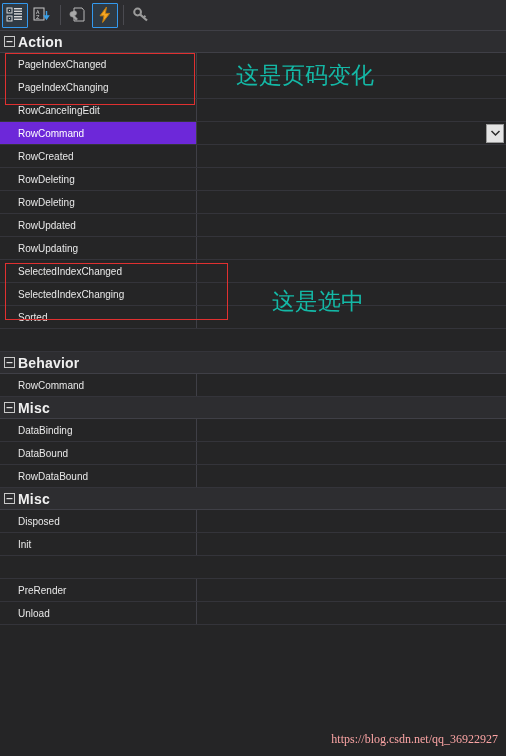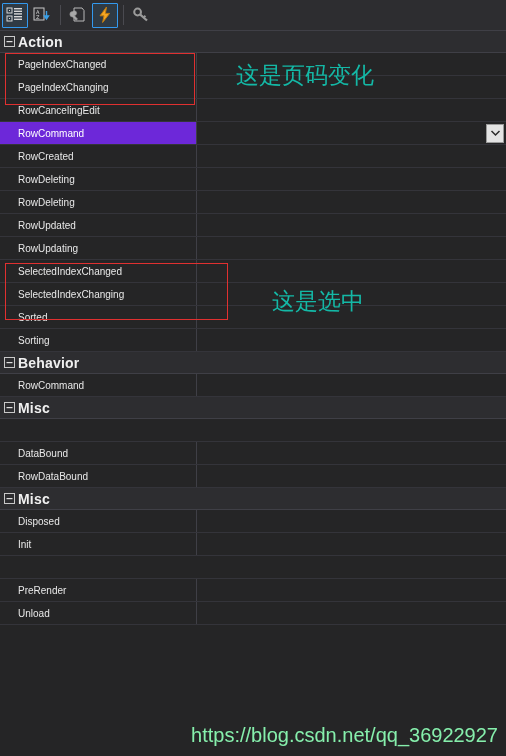--- a/index.html
+++ b/index.html
@@ -140,23 +140,23 @@
     font-size: 23px;
     font-family: "DejaVu Sans", "Liberation Sans", sans-serif;
     white-space: nowrap;
   }
 
   
   #watermark {
     position: absolute;
     right: 8px;
     bottom: 9px;
-    color: #86efac;
-    font-size: 20px;
-    font-family: Liberation Sans, sans-serif;
+    color: #fca5a5;
+    font-size: 12px;
+    font-family: Liberation Serif, serif;
   }
 </style>
 </head>
 <body>
 
 <div id="toolbar">
 
   <div class="tb-btn active">
     <svg width="18" height="18" viewBox="0 0 18 18">
       <rect x="1" y="2" width="5" height="5" fill="none" stroke="#d8d8d8" stroke-width="1"></rect>
@@ -288,21 +288,20 @@
         <span style="flex: 1 1 auto; padding-left: 4px; font-size: 14px; color: rgb(232, 232, 232);"></span>
       </div>
     </div>
     <div class="prop-row">
       <div class="prop-name">Sorted</div>
       <div class="prop-value">
         <span style="flex: 1 1 auto; padding-left: 4px; font-size: 14px; color: rgb(232, 232, 232);"></span>
       </div>
     </div>
     <div class="prop-row">
-      <div class="prop-name">Sorting</div>
       <div class="prop-value">
         <span style="flex: 1 1 auto; padding-left: 4px; font-size: 14px; color: rgb(232, 232, 232);"></span>
       </div>
     </div>
     <div class="cat-row">
       <div class="cat-exp">
         <svg width="11" height="11" viewBox="0 0 11 11">
           <rect x="0.5" y="0.5" width="10" height="10" fill="none" stroke="#c8c8c8" stroke-width="1"></rect>
           <rect x="2.5" y="5" width="6" height="1.2" fill="#e0e0e0"></rect>
         </svg>
@@ -318,20 +317,21 @@
     <div class="cat-row">
       <div class="cat-exp">
         <svg width="11" height="11" viewBox="0 0 11 11">
           <rect x="0.5" y="0.5" width="10" height="10" fill="none" stroke="#c8c8c8" stroke-width="1"></rect>
           <rect x="2.5" y="5" width="6" height="1.2" fill="#e0e0e0"></rect>
         </svg>
       </div>
       <span class="cat-label">Misc</span>
     </div>
     <div class="prop-row">
+      <div class="prop-name">DataBinding</div>
       <div class="prop-value">
         <span style="flex: 1 1 auto; padding-left: 4px; font-size: 14px; color: rgb(232, 232, 232);"></span>
       </div>
     </div>
     <div class="prop-row">
       <div class="prop-name">DataBound</div>
       <div class="prop-value">
         <span style="flex: 1 1 auto; padding-left: 4px; font-size: 14px; color: rgb(232, 232, 232);"></span>
       </div>
     </div>

